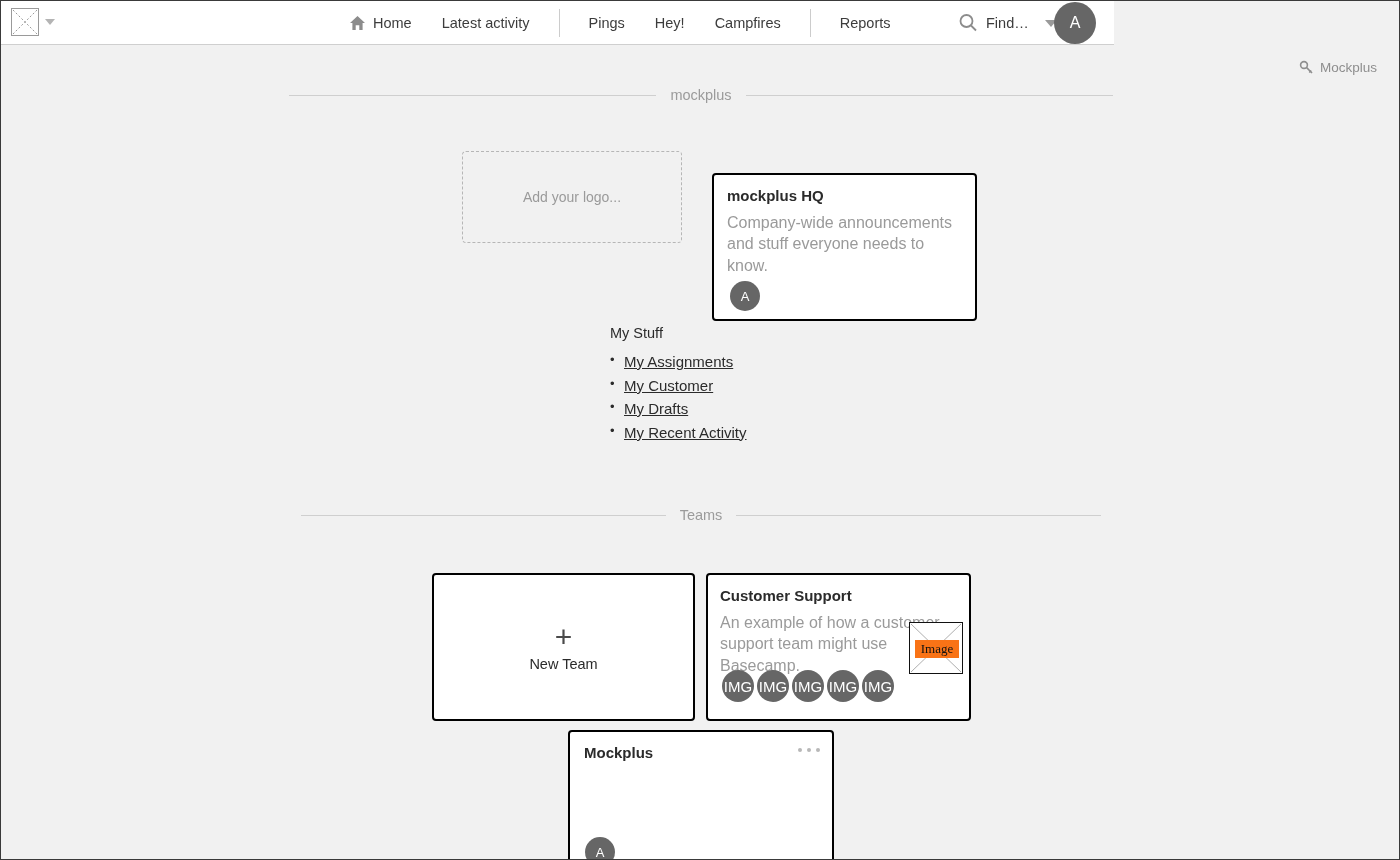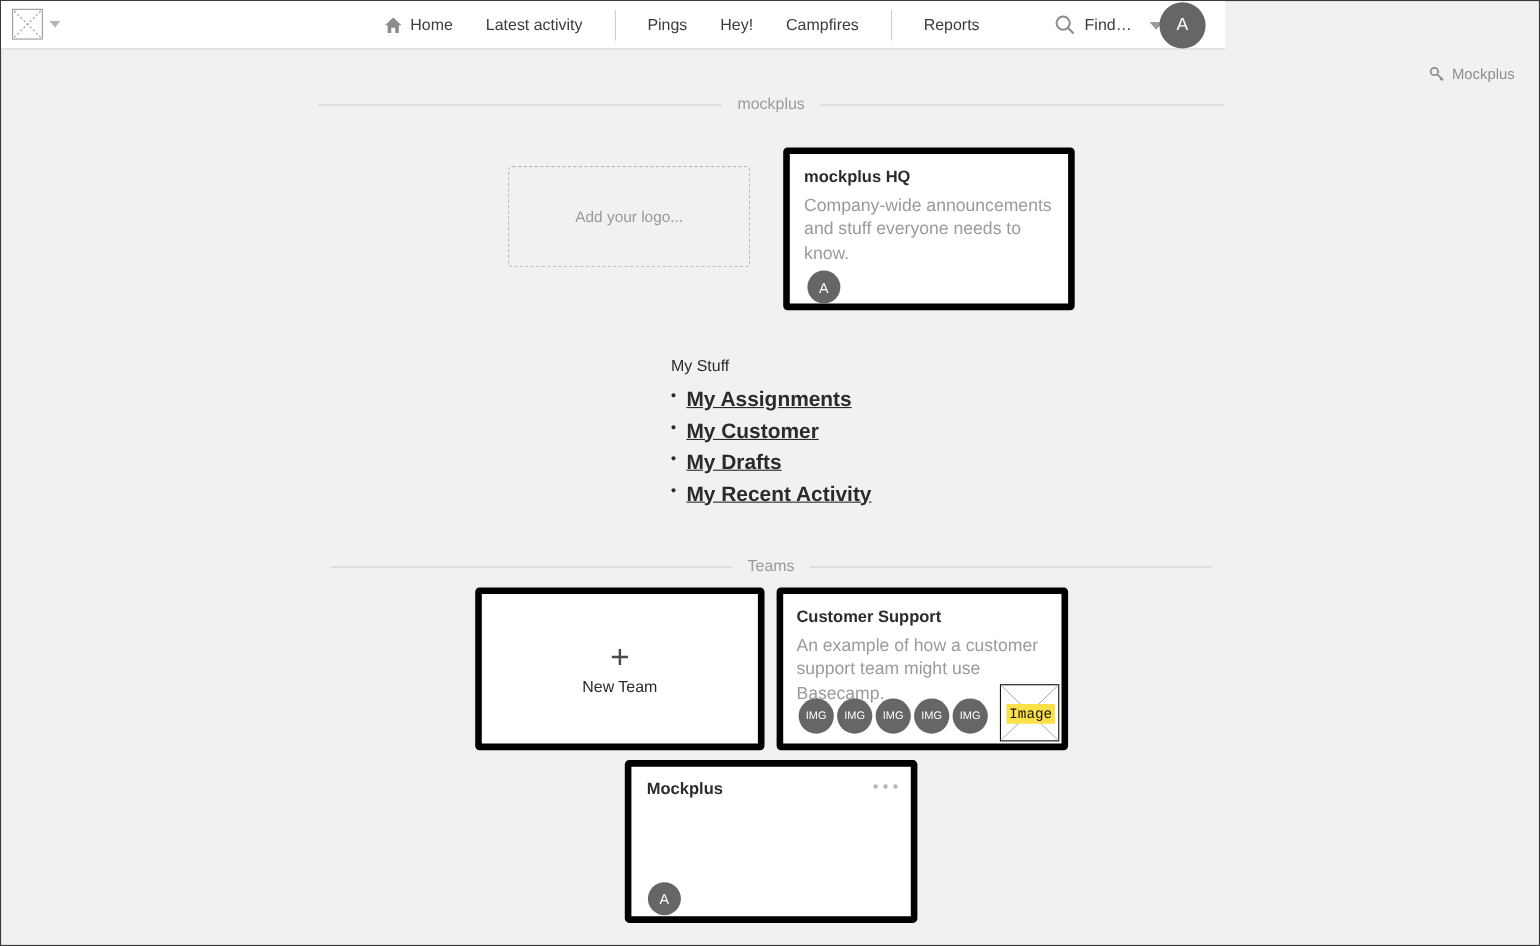--- a/index.html
+++ b/index.html
@@ -144,23 +144,24 @@
     padding: 0 14px;
     white-space: nowrap;
   }
   #divider-mockplus { left: 288px; top: 86px; width: 824px; }
   #divider-teams   { left: 300px; top: 487px; width: 800px; margin-top: 19px; }
 
   
   .card {
     position: absolute;
     background: #ffffff;
-    border: 6px solid #000000;
+    border: 2px solid #000000;
     border-radius: 4px;
     box-sizing: border-box;
+    margin-top: 39px;
   }
   .card-title {
     font-size: 15px;
     font-weight: bold;
     color: #2b2b2b;
   }
   .card-desc {
     font-size: 16px;
     color: #9a9a9a;
     line-height: 1.33;
@@ -213,22 +214,21 @@
   }
   #my-stuff ul {
     list-style: none;
     margin: 0;
     padding: 0;
   }
   #my-stuff li {
     position: relative;
     padding-left: 14px;
     margin-bottom: 6.5px;
-    font-size: 19px;
-    font-weight: bold;
+    font-size: 15px;
   }
   #my-stuff li::before {
     content: "\2022";
     position: absolute;
     left: 0; top: -1px;
     color: #2b2b2b;
     font-size: 13px;
   }
   #my-stuff li a {
     color: #2b2b2b;
@@ -267,21 +267,21 @@
   .img-avatars {
     position: absolute;
     left: 14px; top: 95px;
     display: flex;
   }
   .img-avatar {
     width: 32px; height: 32px;
     border-radius: 50%;
     background: #666666;
     color: #ffffff;
-    font-size: 10px;
+    font-size: 15px;
     display: flex;
     align-items: center;
     justify-content: center;
     margin-right: 3px;
     text-align: center;
   }
   .image-placeholder {
     position: absolute;
     left: 908px; top: 621px;
     width: 54px; height: 52px;
@@ -289,24 +289,24 @@
     background: #ffffff;
     box-sizing: border-box;
   }
   .image-placeholder .ip-label {
     position: absolute;
     left: 0; top: 0;
     width: 100%; height: 100%;
     display: flex;
     align-items: center;
     justify-content: center;
-    font-family: Liberation Mono, monospace;
+    font-family: Liberation Serif, serif;
     font-size: 13px;
     color: #111111;
-    background: #fde047;
+    background: #f97316;
     z-index: 2;
     width: 44px;
     height: 18px;
     left: 5px;
     top: 17px;
   }
 
   #card-mockplus {
     left: 567px; top: 690px;
     width: 266px; height: 148px;

